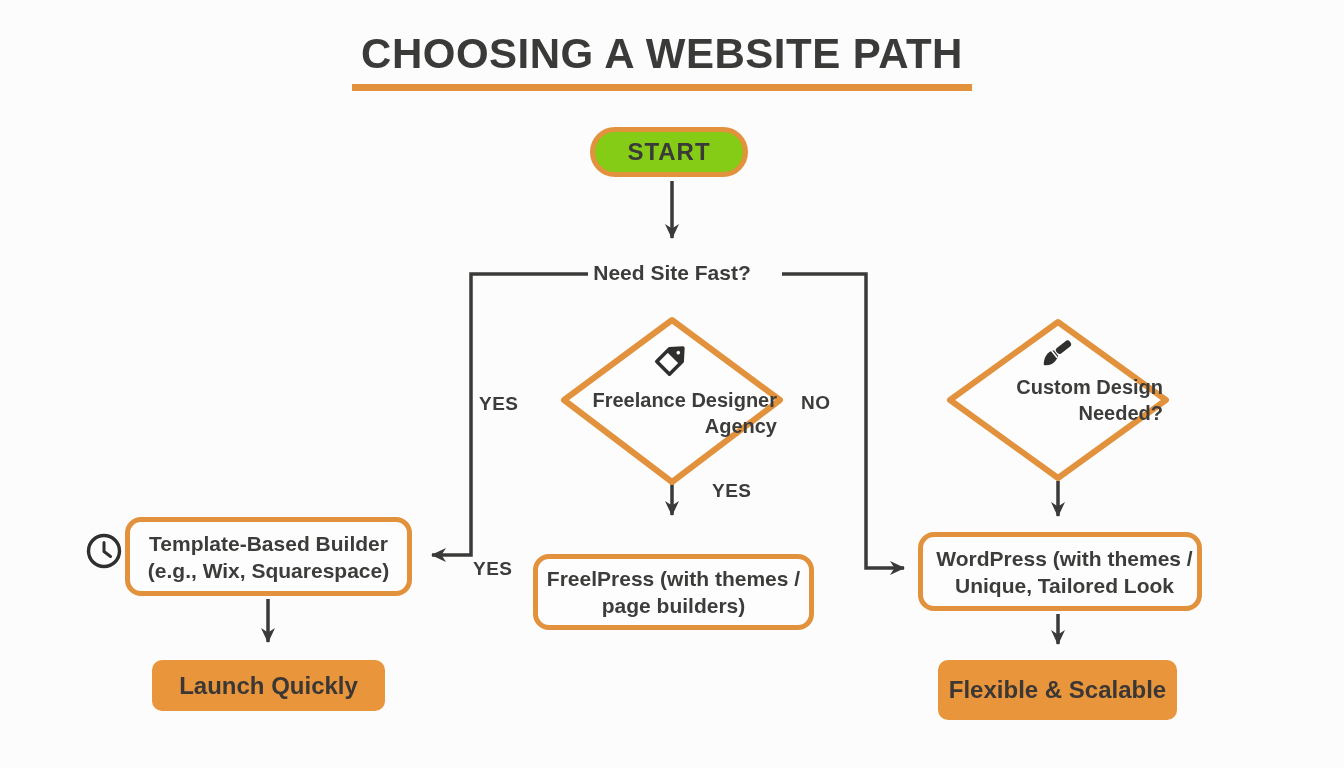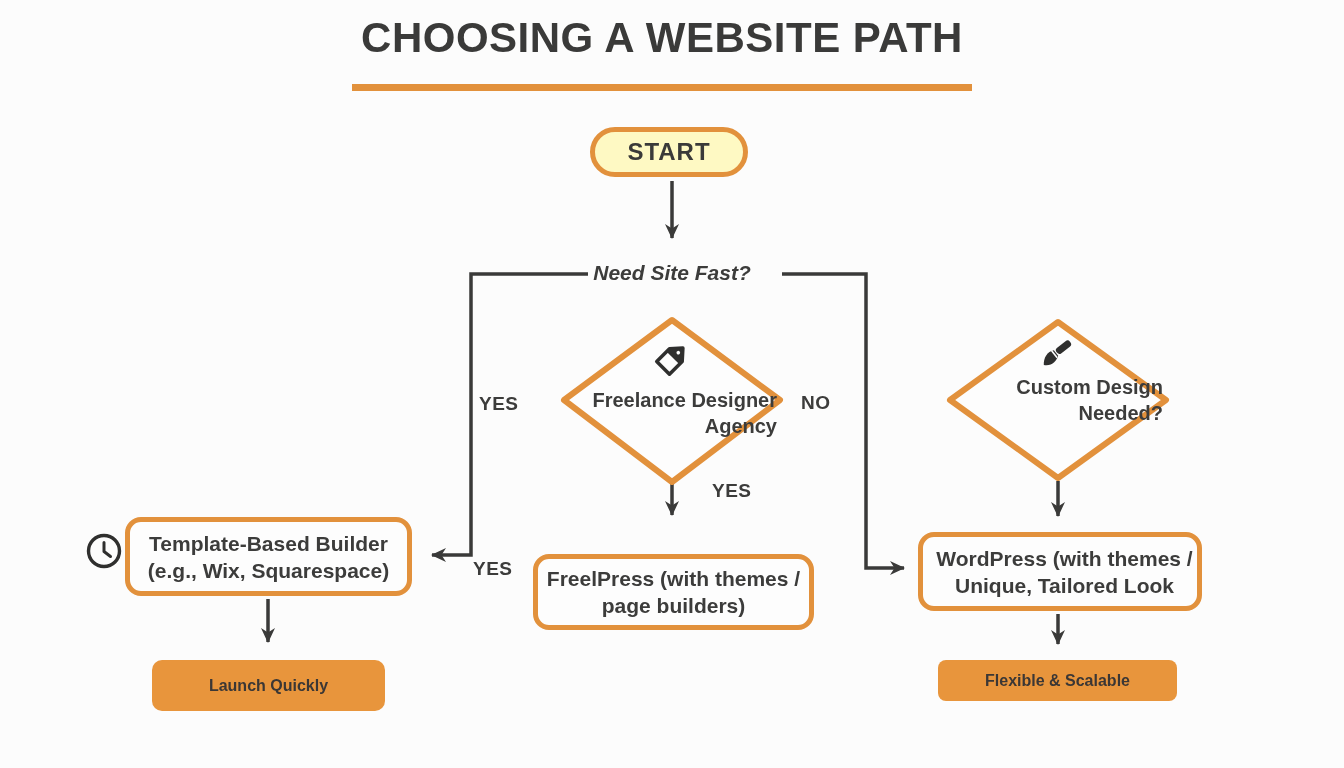--- a/index.html
+++ b/index.html
@@ -16,49 +16,48 @@
     color: #3C3C3B;
   }
   .abs { position: absolute; }
   .overlay {
     position: absolute;
     left: 0; top: 0;
     width: 1344px; height: 768px;
     pointer-events: none;
   }
   .title {
-    left: 332px; top: 14px; width: 660px;
+    left: 332px; top: 30px; width: 660px;
     text-align: center;
     font-size: 42px;
     font-weight: bold;
     letter-spacing: 0.5px;
     color: #3A3A39;
   }
   .title-underline {
     left: 352px; top: 84px;
     width: 620px; height: 7px;
     background: #E2913C;
   }
   .start-pill {
     left: 590px; top: 127px;
     width: 158px; height: 50px;
     box-sizing: border-box;
     border: 5px solid #E2913C;
     border-radius: 26px;
-    background: #fef9c3;
+    background: #84cc16;
     display: flex; align-items: center; justify-content: center;
     font-size: 24px; font-weight: bold; letter-spacing: 1px;
     color: #3A3A39;
   }
   .question-label {
     left: 562px; top: 261px; width: 220px;
     text-align: center;
     font-size: 21px; font-weight: bold;
     color: #3C3C3B;
-    font-style: italic;
   }
   .edge-label {
     width: 64px;
     text-align: left;
     font-size: 19px; font-weight: bold;
     letter-spacing: 0.5px;
     color: #3C3C3B;
   }
   .edge-yes-left   { left: 479px; top: 393px; }
   .edge-no-right   { left: 801px; top: 392px; }
@@ -87,25 +86,25 @@
   }
   .box-template   { left: 125px; top: 517px; width: 287px; height: 79px; }
   .box-freelpress { left: 533px; top: 533px; width: 281px; height: 76px; margin-top: 21px; }
   .box-wordpress  { left: 918px; top: 532px; width: 284px; height: 79px; padding-left: 9px; }
   .result-box {
     box-sizing: border-box;
     border-radius: 10px;
     background: #E8953C;
     display: flex; align-items: center; justify-content: center;
     text-align: left;
-    font-size: 16px; font-weight: bold;
+    font-size: 24px; font-weight: bold;
     color: #3B3735;
   }
   .result-launch   { left: 152px; top: 660px; width: 233px; height: 51px; }
-  .result-flexible { left: 938px; top: 660px; width: 239px; height: 41px; border-radius: 8px; }
+  .result-flexible { left: 938px; top: 660px; width: 239px; height: 60px; }
 </style>
 </head>
 <body>
 
 <div class="canvas">
 
   <svg class="overlay" viewBox="0 0 1344 768" xmlns="http://www.w3.org/2000/svg">
     <defs>
       <marker id="arrow" markerUnits="userSpaceOnUse" markerWidth="20" markerHeight="18" refX="15" refY="8" orient="auto">
         <path d="M1 1 L16 8 L1 15 L5.5 8 Z" fill="#3A3A39"></path>

